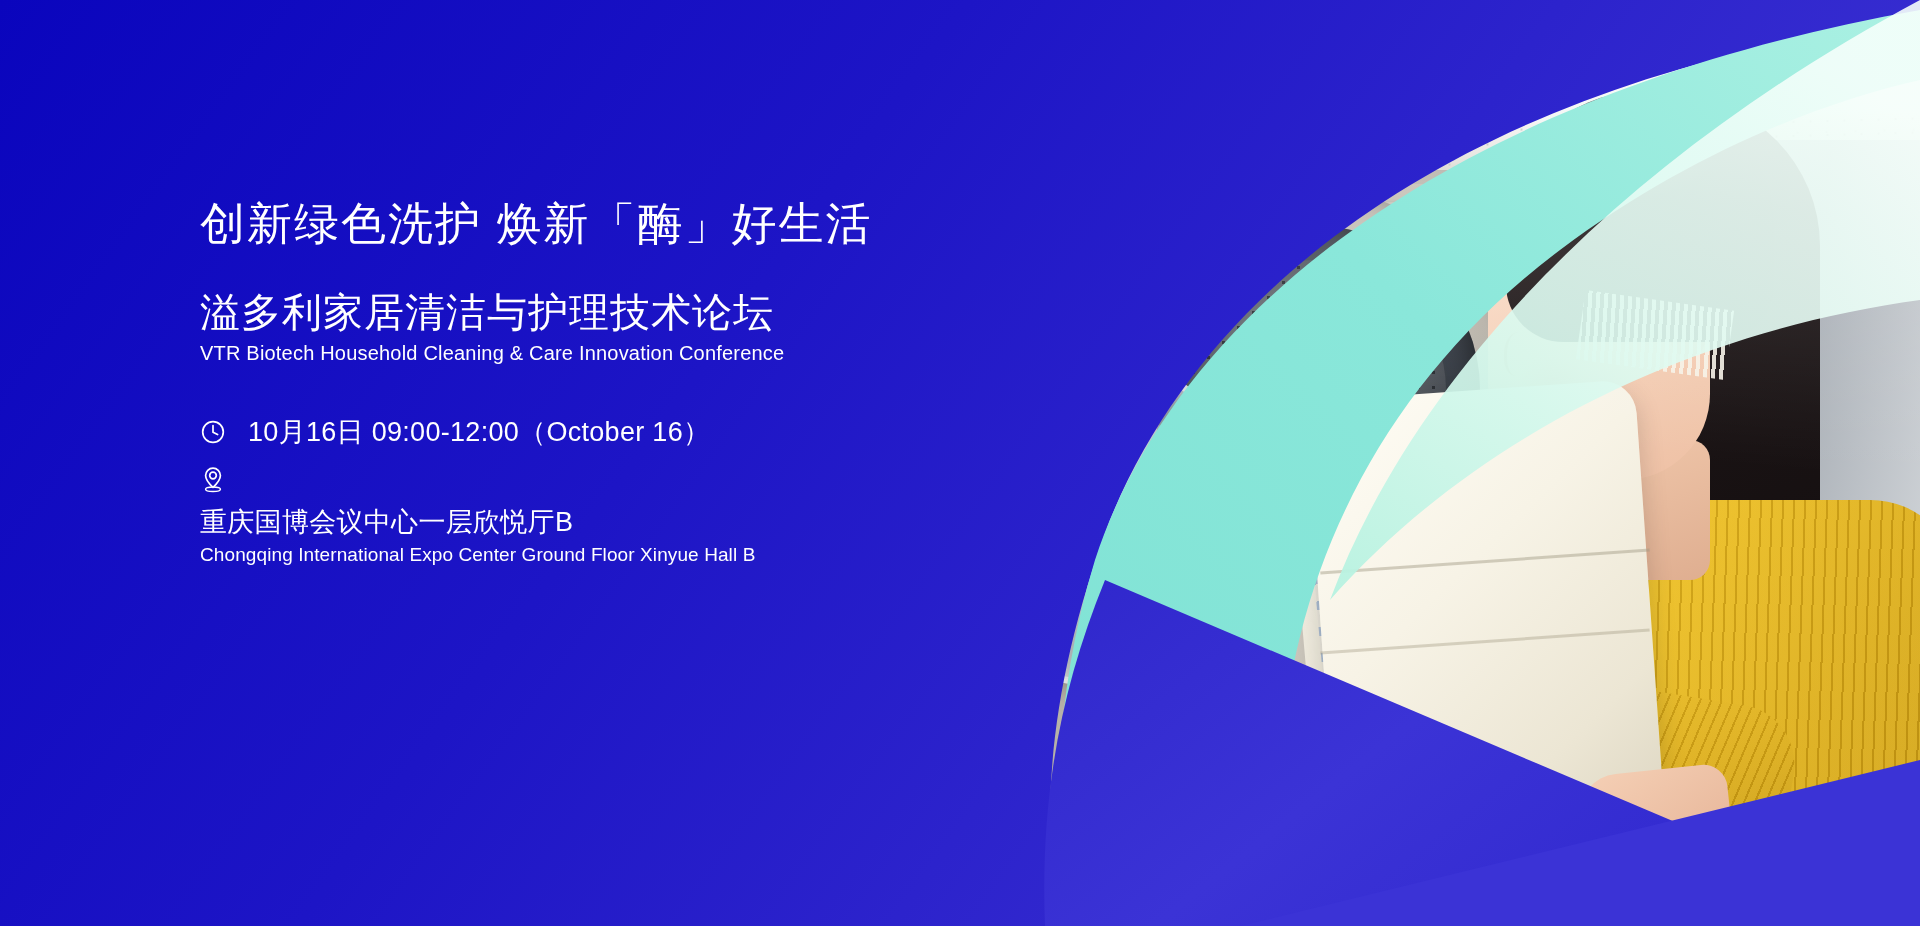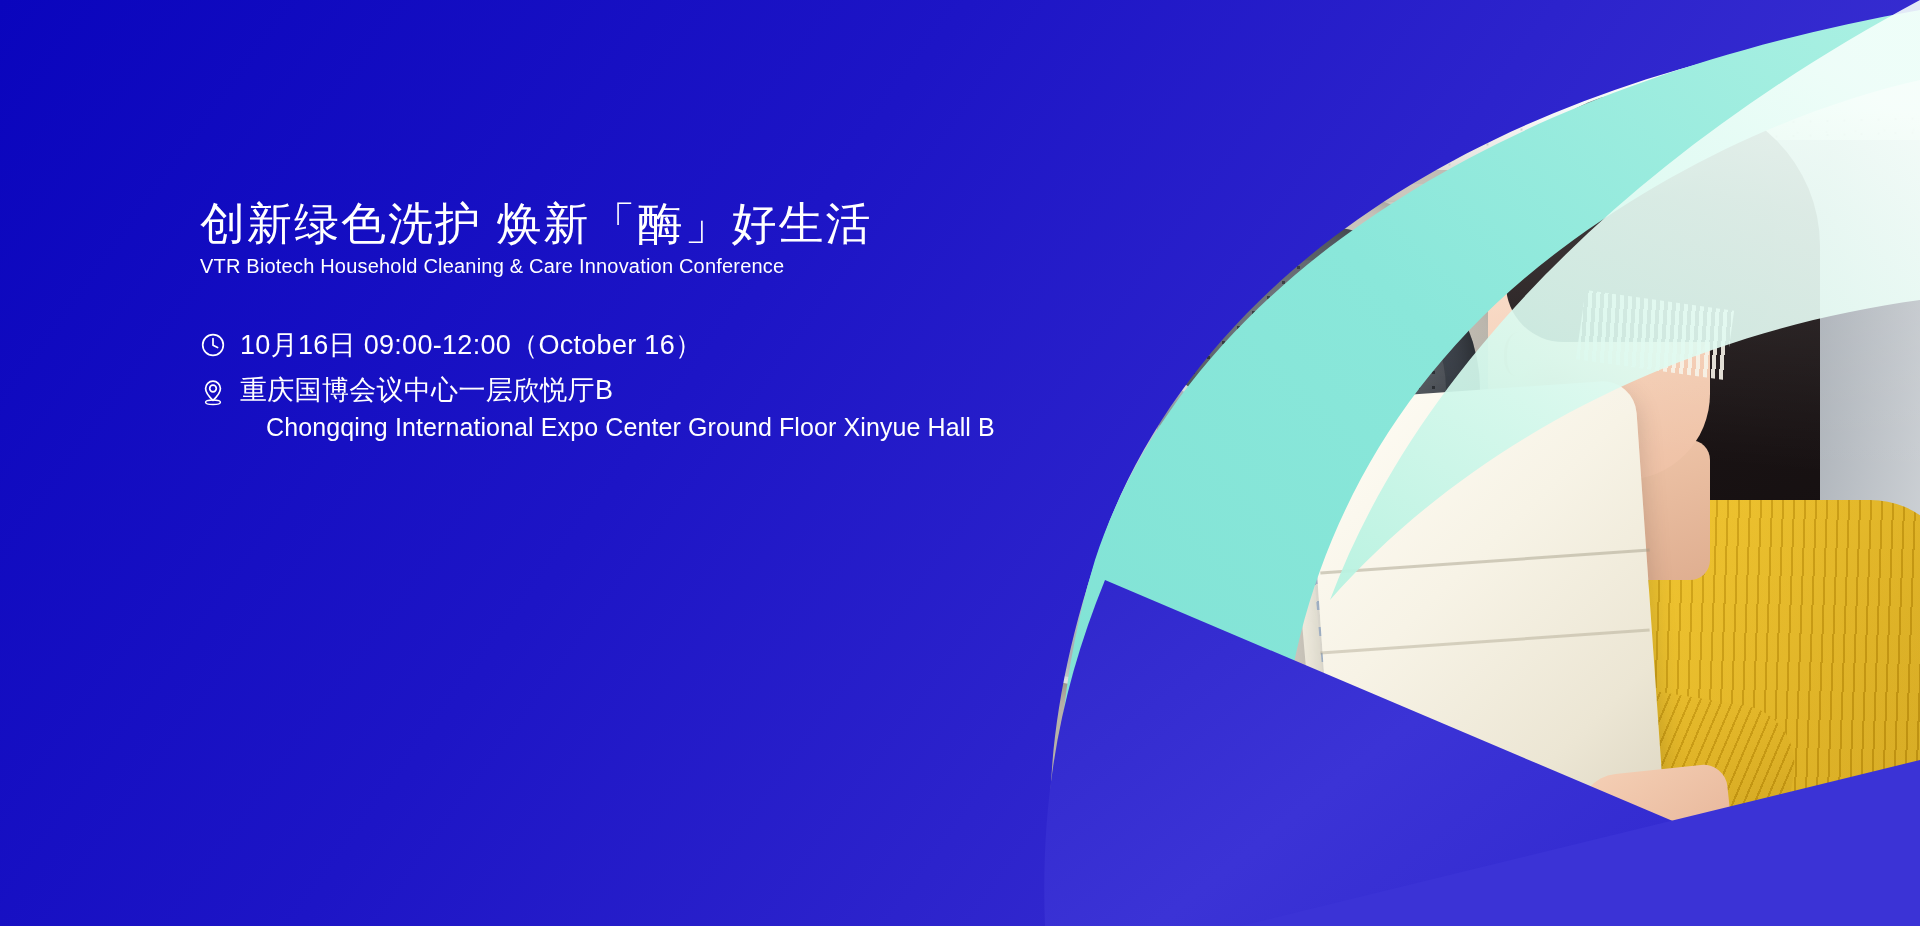--- a/index.html
+++ b/index.html
@@ -399,46 +399,48 @@
              L1920,926 Z" fill="url(#gBottom)"></path>
     <path d="M1240,926 L1920,760 L1920,926 Z" fill="#3b33d6"></path>
   </svg>
 
   <div style="position:absolute;left:200px;top:198px;width:900px;color:#fff;">
 
     <h1 style="margin:0;font-size:45px;line-height:1.16;font-weight:400;letter-spacing:2px;
                font-family:'Liberation Sans','DejaVu Sans',sans-serif;">创新绿色洗护 焕新「酶」好生活</h1>
 
 
+    <h2 style="margin:38px 0 0 0;font-size:40px;line-height:1.22;font-weight:400;letter-spacing:1px;
+               font-family:'Liberation Sans','DejaVu Sans',sans-serif;">溢多利家居清洁与护理技术论坛</h2>
 
     <div style="margin-top:4px;font-size:20px;line-height:1.25;font-weight:400;letter-spacing:.2px;
                 font-family:'Liberation Sans','DejaVu Sans',sans-serif;">VTR Biotech Household Cleaning &amp; Care Innovation Conference</div>
 
-    <div style="margin-top:48px;display:flex;align-items:center;gap:14px;">
+    <div style="margin-top:48px;display:flex;align-items:center;gap:22px;">
       <span style="flex:0 0 auto;display:inline-flex;">
         <svg width="26" height="26" viewBox="0 0 26 26" fill="none">
           <circle cx="13" cy="13" r="10.3" stroke="#ffffff" stroke-width="1.7"></circle>
           <path d="M13 6.6 L13 13.2 L17.6 15.6" stroke="#ffffff" stroke-width="1.7" stroke-linecap="round" stroke-linejoin="round"></path>
         </svg>
       </span>
       <span style="font-size:27px;letter-spacing:.3px;
                    font-family:'Liberation Sans','DejaVu Sans',sans-serif;">10月16日 09:00-12:00（October 16）</span>
     </div>
 
-    <div style="margin-top:12px;display:flex;align-items:flex-start;gap:14px;">
+    <div style="margin-top:12px;display:flex;align-items:flex-start;gap:14px;flex-direction:column;">
       <span style="flex:0 0 auto;display:inline-flex;margin-top:3px;">
         <svg width="26" height="28" viewBox="0 0 26 28" fill="none">
           <path d="M13 3.2 C8.9 3.2 5.6 6.5 5.6 10.6 C5.6 15.6 13 22.4 13 22.4
                    C13 22.4 20.4 15.6 20.4 10.6 C20.4 6.5 17.1 3.2 13 3.2 Z" stroke="#ffffff" stroke-width="1.7" stroke-linejoin="round"></path>
           <circle cx="13" cy="10.5" r="3.3" stroke="#ffffff" stroke-width="1.7"></circle>
           <ellipse cx="13" cy="24.2" rx="7.4" ry="2.3" stroke="#ffffff" stroke-width="1.5"></ellipse>
         </svg>
       </span>
       <div>
         <div style="font-size:27px;line-height:1.15;letter-spacing:.3px;
                     font-family:'Liberation Sans','DejaVu Sans',sans-serif;">重庆国博会议中心一层欣悦厅B</div>
-        <div style="margin-top:6px;margin-left:26px;font-size:25px;line-height:1.2;letter-spacing:.1px;
+        <div style="margin-top:6px;font-size:19px;line-height:1.2;letter-spacing:.1px;
                     font-family:'Liberation Sans','DejaVu Sans',sans-serif;">Chongqing International Expo Center Ground Floor Xinyue Hall B</div>
       </div>
     </div>
 
   </div>
 </div>
 
 </body></html>

